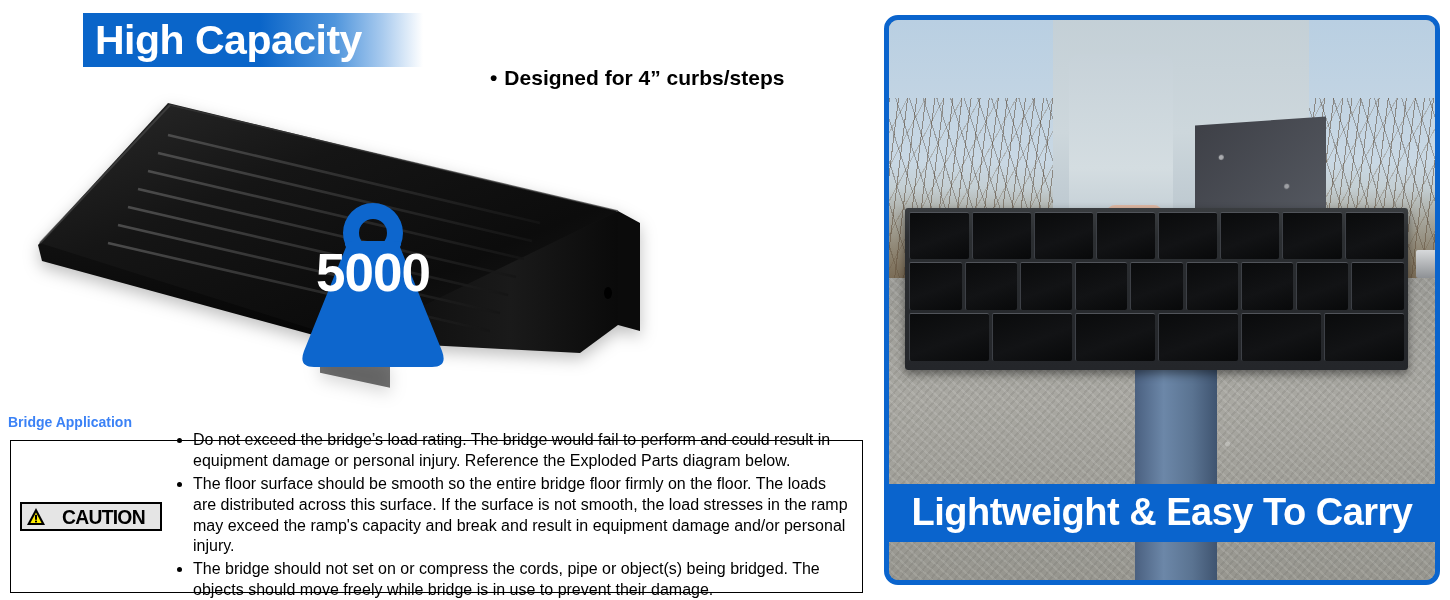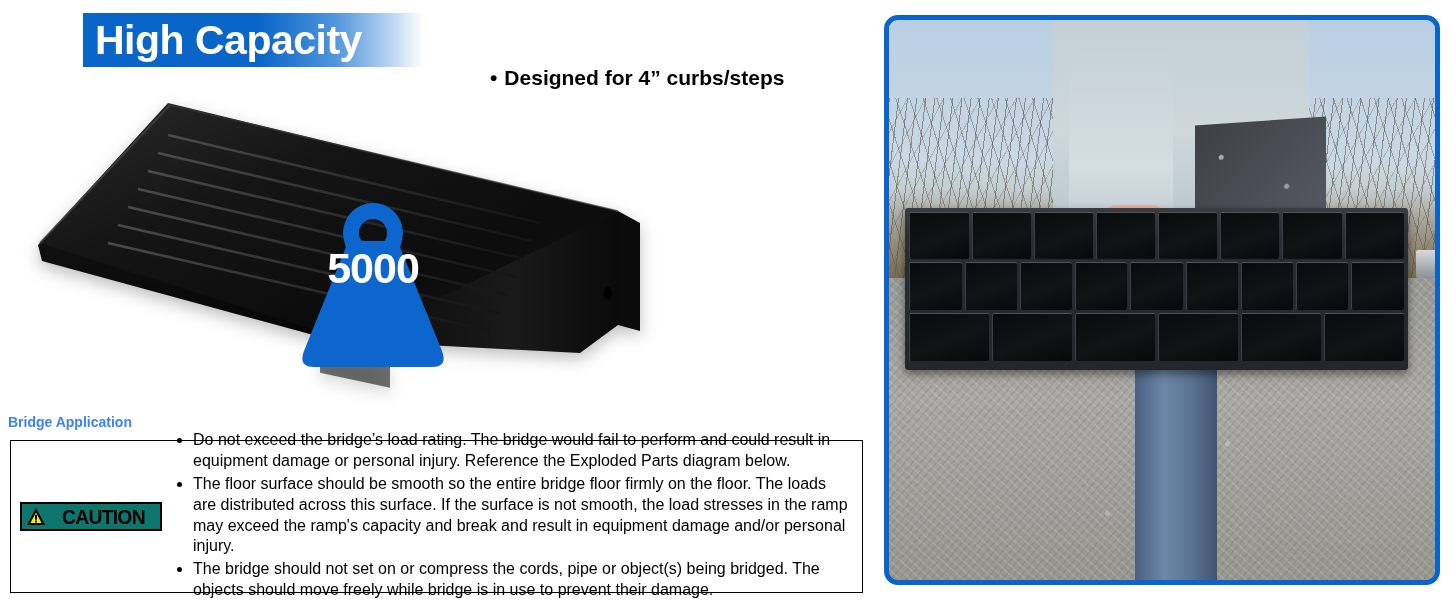--- a/index.html
+++ b/index.html
@@ -84,21 +84,21 @@
   .weight-text {
     position: absolute;
     left: 0; top: 52px;
     width: 182px;
     text-align: center;
     color: #ffffff;
     font-weight: bold;
     line-height: 0.98;
     pointer-events: none;
   }
-  .weight-num { font-size: 43px; letter-spacing: -1px; display: block; }
+  .weight-num { font-size: 53px; letter-spacing: -1px; display: block; }
   .weight-unit { font-size: 45px; letter-spacing: -0.5px; display: block; }
 
   
   .bridge-label {
     position: absolute;
     left: 8px; top: 414px;
     font-size: 14px;
     font-weight: bold;
     color: #3b82f6;
   }
@@ -113,21 +113,21 @@
     background: #ffffff;
   }
   .caution-badge-cell {
     width: 160px;
     flex: 0 0 160px;
     display: flex;
     align-items: center;
     justify-content: center;
   }
   .caution-badge {
-    background: #0f766e;
+    background: #e5e5e5;
     border: 2px solid #000000;
     padding: 2px 7px 2px 4px;
     display: flex;
     align-items: center;
     gap: 16px;
     line-height: 1;
   }
   .caution-tri svg { display: block; }
   .caution-word {
     font-size: 21px;
@@ -405,14 +405,17 @@
         <div class="cell"></div>
         <div class="cell"></div>
         <div class="cell"></div>
         <div class="cell"></div>
         <div class="cell"></div>
         <div class="cell"></div>
       </div>
     </div>
     <div class="bolt"></div>
 
+    <div class="lw-banner">
+      <span class="lw-banner-text">Lightweight &amp; Easy To Carry</span>
+    </div>
   </div>
 </div>
 
 </body></html>

